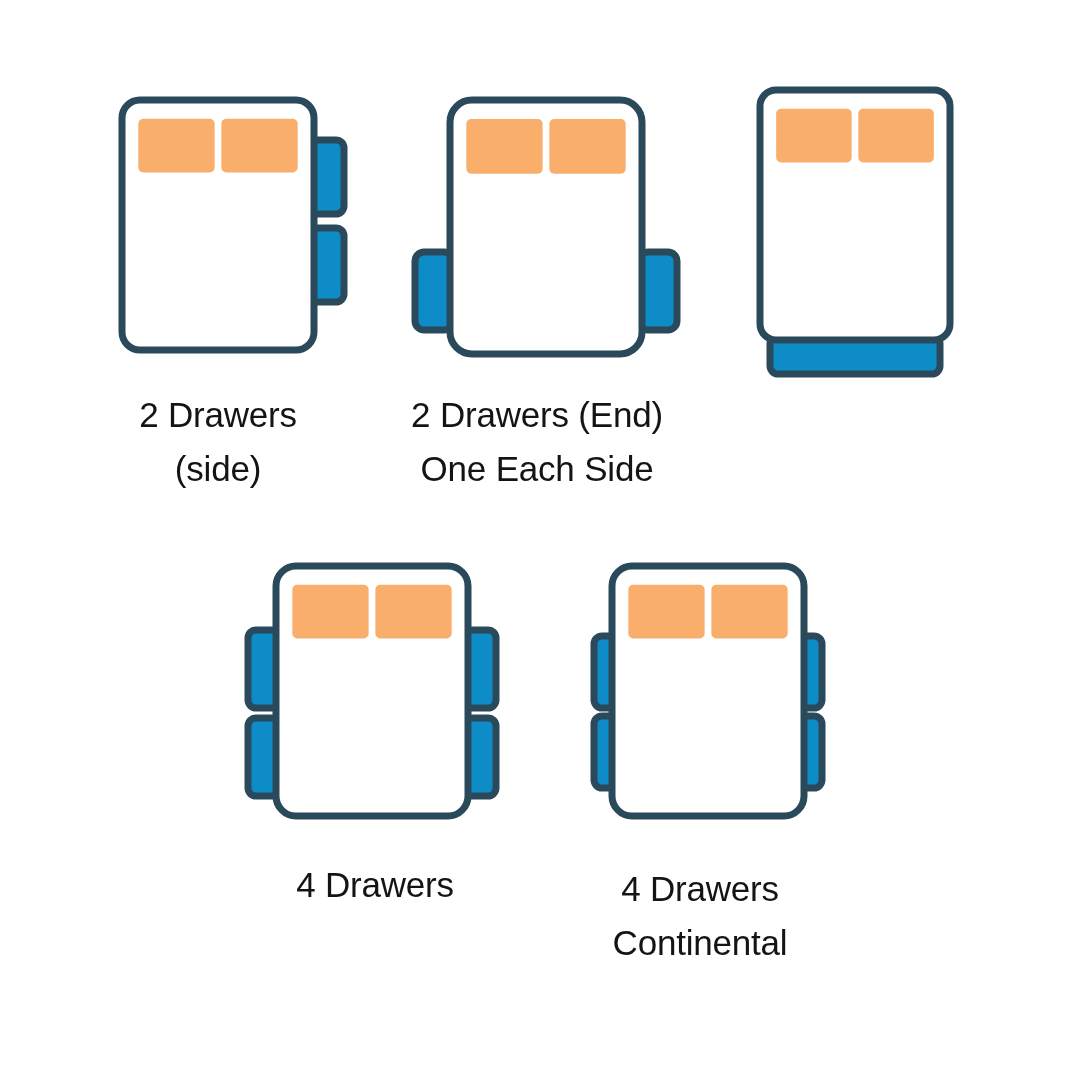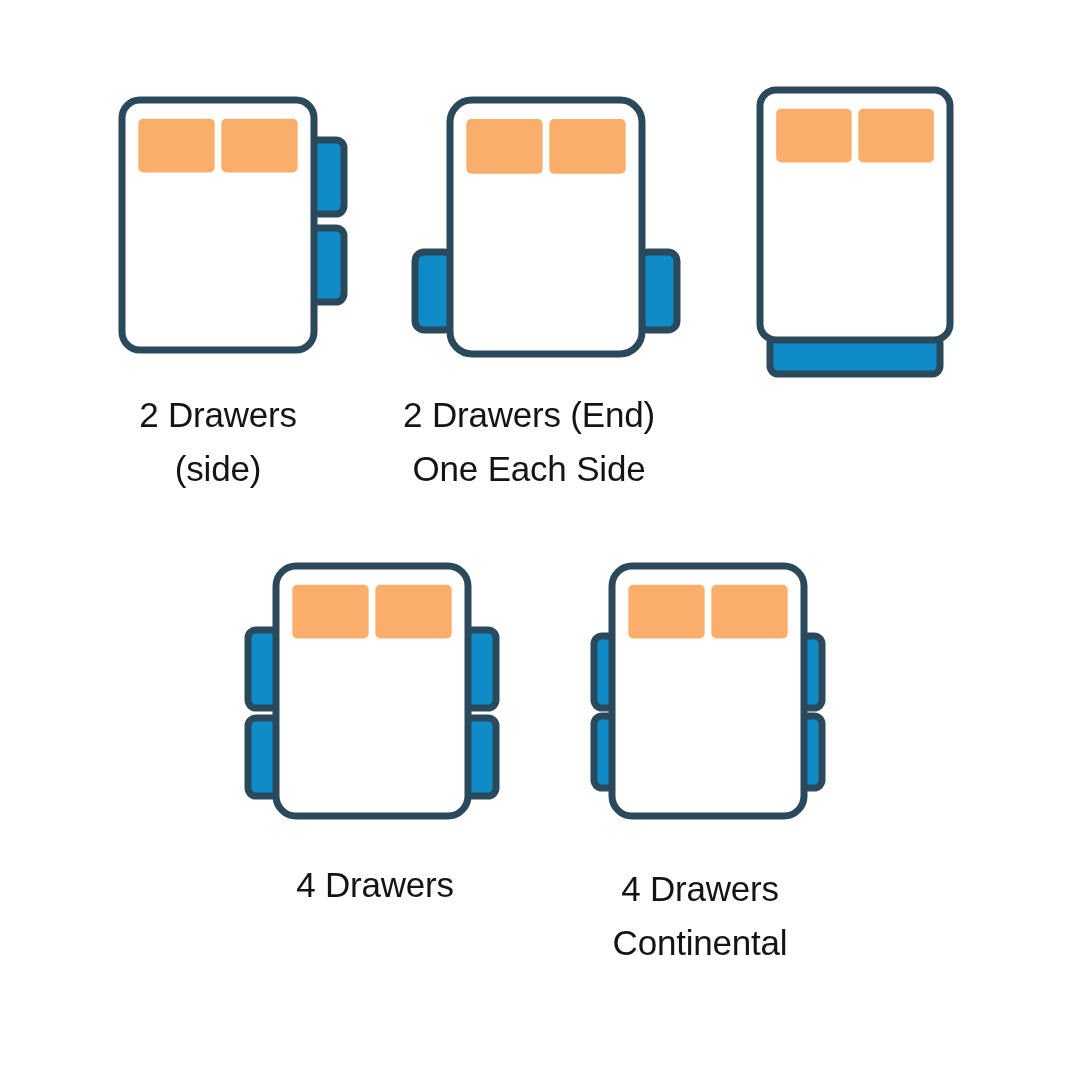--- a/index.html
+++ b/index.html
@@ -62,21 +62,21 @@
           <rect x="415" y="252" width="38" height="78" rx="9" ry="9" fill="#0e8cc8" stroke="#2a4a5c" stroke-width="7" stroke-linejoin="round"></rect>
           <rect x="639" y="252" width="38" height="78" rx="9" ry="9" fill="#0e8cc8" stroke="#2a4a5c" stroke-width="7" stroke-linejoin="round"></rect>
         </g>
         <rect x="450" y="100" width="192" height="254" rx="22" ry="22" fill="#ffffff" stroke="#2a4a5c" stroke-width="7" stroke-linejoin="round"></rect>
         <g>
           <rect x="466.32" y="119.05" width="76.32000000000001" height="54.61" rx="5" ry="5" fill="#f9ae6b"></rect>
           <rect x="549.36" y="119.05" width="76.32000000000001" height="54.61" rx="5" ry="5" fill="#f9ae6b"></rect>
         </g>
       </svg>
     </div>
-    <div class="bed-label" style="left: 364px; top: 388px; width: 330px; color: rgb(20, 20, 20);">2 Drawers (End)
+    <div class="bed-label" style="left: 372px; top: 388px; width: 330px; color: rgb(20, 20, 20);">2 Drawers (End)
 One Each Side</div>
     <div class="bed-cell" style="left: 750px; top: 80px; width: 210px; height: 304px;">
       <svg width="210" height="304" viewBox="750 80 210 304" class="bed-svg">
         <g>
           <rect x="770" y="336" width="170" height="38" rx="8" ry="8" fill="#0e8cc8" stroke="#2a4a5c" stroke-width="7" stroke-linejoin="round"></rect>
         </g>
         <rect x="760" y="90" width="190" height="250" rx="16" ry="16" fill="#ffffff" stroke="#2a4a5c" stroke-width="7" stroke-linejoin="round"></rect>
         <g>
           <rect x="776.15" y="108.75" width="75.52499999999999" height="53.75" rx="5" ry="5" fill="#f9ae6b"></rect>
           <rect x="858.3249999999999" y="108.75" width="75.52499999999999" height="53.75" rx="5" ry="5" fill="#f9ae6b"></rect>

